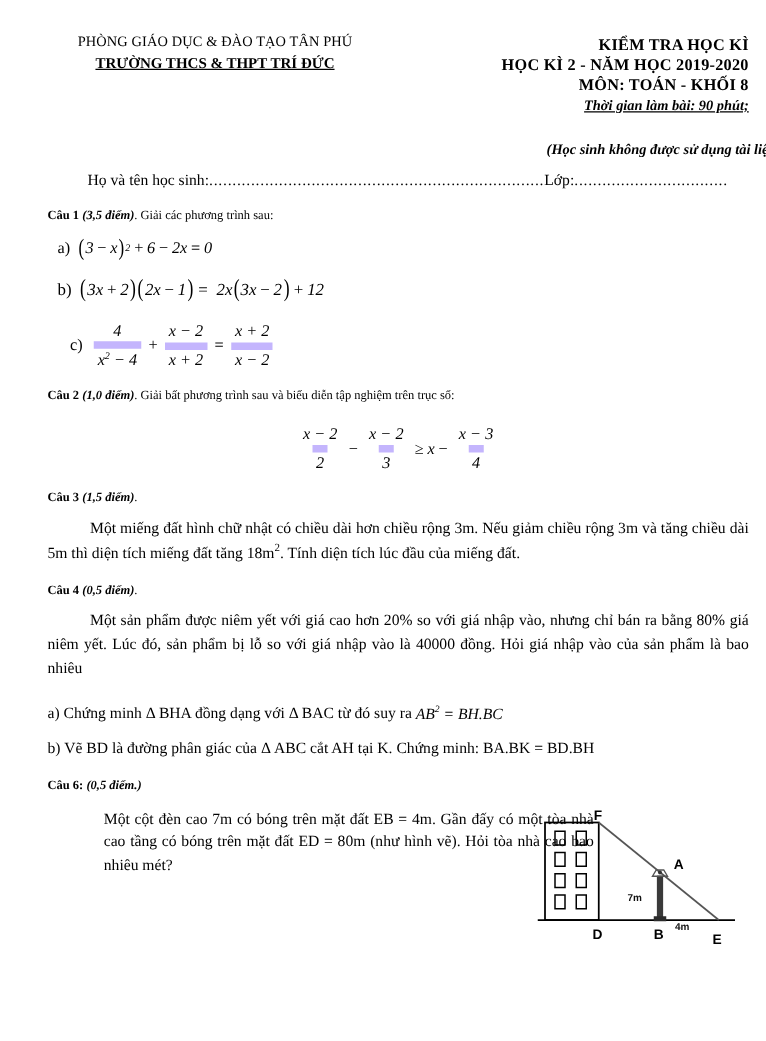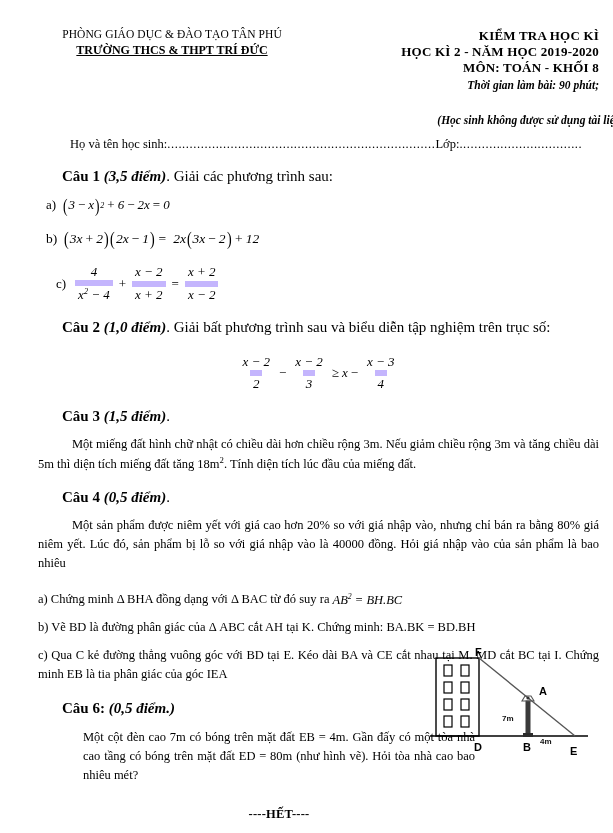--- a/index.html
+++ b/index.html
@@ -63,20 +63,21 @@
   .header-right .h3 {
     font-size: 13px;
     font-weight: bold;
     letter-spacing: 0.2px;
   }
   .header-right .h4 {
     font-size: 11.5px;
     font-style: italic;
     font-weight: bold;
     margin-top: 2px;
+    text-decoration: underline;
   }
 
   
   .note {
     text-align: right;
     font-style: italic;
     font-weight: bold;
     font-size: 11.5px;
     margin-top: 22px;
   }
@@ -89,23 +90,22 @@
   .dots-a { letter-spacing: 0.6px; }
 
   
   .content {
     padding: 0 26px 0 26px;
     font-size: 12.5px;
     line-height: 1.45;
   }
   .q-head {
     font-weight: bold;
-    font-size: 15px;
+    font-size: 10px;
     margin-top: 14px;
-    margin-left: 24px;
   }
   .q-head .pts {
     font-style: italic;
     font-weight: bold;
   }
   .q-head .normal {
     font-weight: normal;
   }
   .para {
     margin-top: 7px;
@@ -323,29 +323,27 @@
     <div class="para"><span>Một miếng đất hình chữ nhật có chiều dài hơn chiều rộng 3m. Nếu giảm chiều rộng 3m và tăng chiều dài 5m thì diện tích miếng đất tăng 18m</span><sup style="font-size:0.7em">2</sup><span>. Tính diện tích lúc đầu của miếng đất.</span></div>
 
     <div class="q-head">
       <span>Câu 4</span>
       <span class="pts">(0,5 điểm)</span><span class="normal">.</span>
     </div>
     <div class="para">Một sản phẩm được niêm yết với giá cao hơn 20% so với giá nhập vào, nhưng chỉ bán ra bằng 80% giá niêm yết. Lúc đó, sản phẩm bị lỗ so với giá nhập vào là 40000 đồng. Hỏi giá nhập vào của sản phẩm là bao nhiêu</div>
 
     <div class="sub"><span>a) Chứng minh Δ BHA đồng dạng với Δ BAC từ đó suy ra </span><span class="math"><span>AB</span><sup class="exp">2</sup><span> = BH.BC</span></span></div>
     <div class="sub-wrap">b) Vẽ BD là đường phân giác của Δ ABC cắt AH tại K. Chứng minh: BA.BK = BD.BH</div>
-    <div class="sub-wrap">c) Qua C kẻ đường thẳng vuông góc với BD tại E. Kéo dài BA và CE cắt nhau tại M. MD cắt BC tại I. Chứng minh EB là tia phân giác của góc IEA</div>
 
     <div class="q-head">
       <span>Câu 6:</span>
       <span class="pts">(0,5 điểm.)</span>
     </div>
     <div class="q6block">
       <div class="sub-wrap" style="text-align:justify">Một cột đèn cao 7m có bóng trên mặt đất EB = 4m. Gần đấy có một tòa nhà cao tầng có bóng trên mặt đất ED = 80m (như hình vẽ). Hỏi tòa nhà cao bao nhiêu mét?</div>
-      <div class="het">----HẾT----</div>
     </div>
 
   </div>
 
   <div class="figure">
     <svg width="168" height="126" viewBox="0 0 168 126">
 
       <line x1="0" y1="88" x2="158" y2="88" stroke="#000" stroke-width="1.4"></line>
 
       <rect x="6" y="10" width="43" height="78" fill="none" stroke="#000" stroke-width="1.4"></rect>

